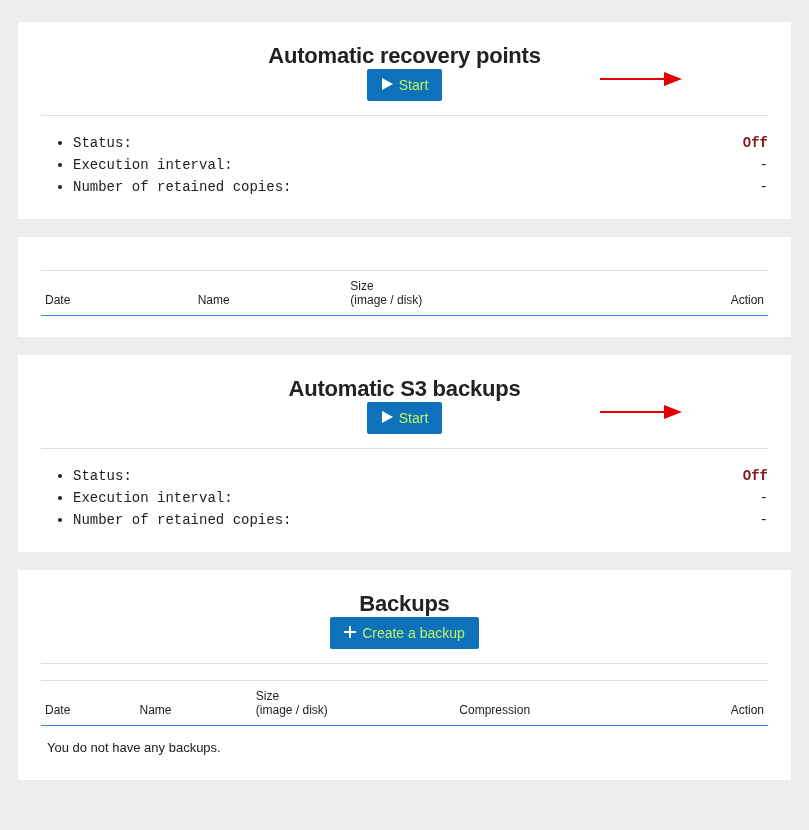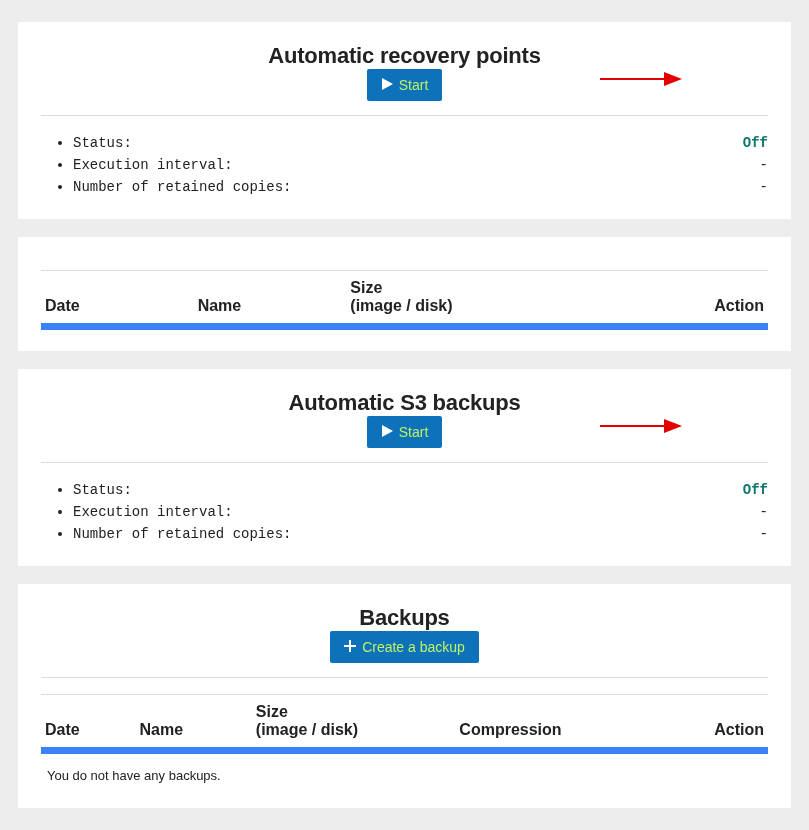--- a/index.html
+++ b/index.html
@@ -55,38 +55,38 @@
     line-height: 22px;
     display: list-item;
     list-style: disc;
   }
   .row {
     display: flex;
     justify-content: space-between;
     align-items: baseline;
   }
   .val-off {
-    color: #0f766e;
+    color: #7f1d1d;
     font-weight: 700;
     font-size: 14px;
   }
   .val-dash {
     font-size: 14px;
   }
   table {
     width: 100%;
     border-collapse: collapse;
     margin-top: 12px;
   }
   thead th {
     text-align: left;
-    font-size: 16px;
-    font-weight: 700;
+    font-size: 12px;
+    font-weight: 400;
     border-top: 1px solid #ddd;
-    border-bottom: 7px solid #3b82f6;
+    border-bottom: 1px solid #3b82f6;
     padding: 8px 4px;
     vertical-align: bottom;
   }
   thead th.right { text-align: right; }
   .empty-msg {
     font-size: 13px;
     padding: 14px 6px 4px 6px;
   }
   
   .arrow-annot {

